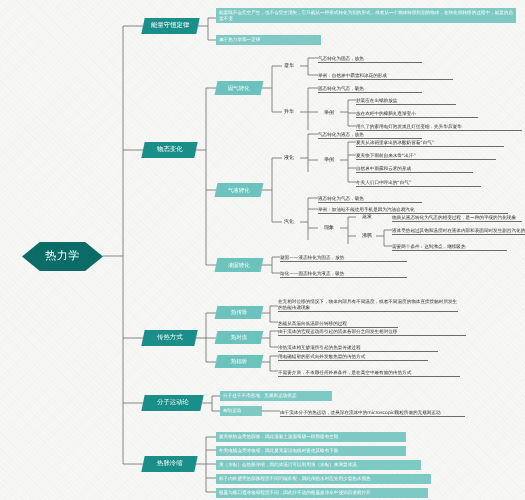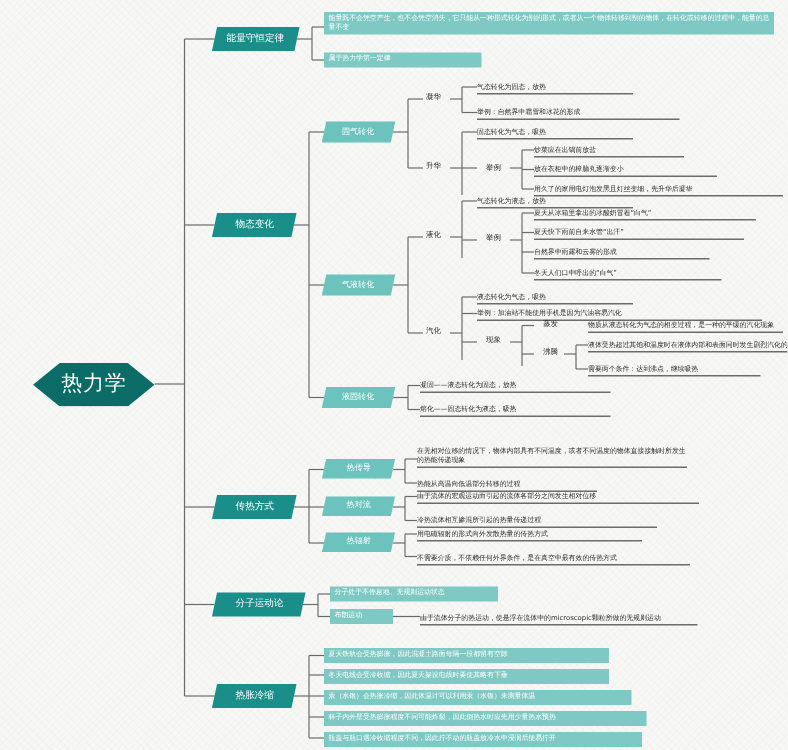--- a/index.html
+++ b/index.html
@@ -15,21 +15,21 @@
   .node{
     position:absolute;
     box-sizing:border-box;
     white-space:nowrap;
     line-height:1.18;
   }
   
   .root{
     background:#0b6b67;
     color:#ffffff;
-    font-size:14px;
+    font-size:11px;
     letter-spacing:.5px;
     display:flex;align-items:center;justify-content:center;
     clip-path:polygon(0% 50%, 22% 0%, 78% 0%, 100% 50%, 78% 100%, 22% 100%);
     text-align:center;
   }
   
   .l2{
     background:#1a8f8a;
     color:#ffffff;
     font-size:6.4px;

